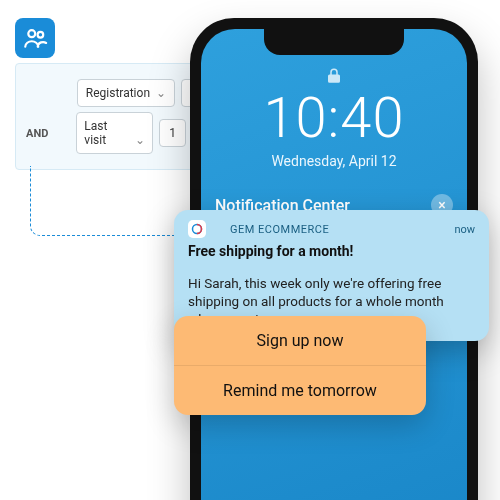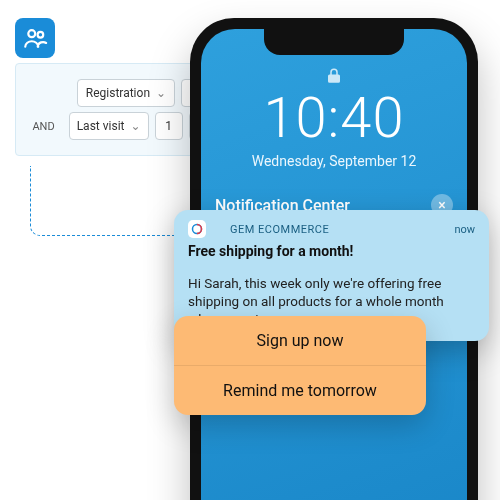--- a/index.html
+++ b/index.html
@@ -16,21 +16,21 @@
   .aud-icon svg { width: 26px; height: 26px; }
 
   
   .seg {
     position: absolute; left: 15px; top: 63px; width: 275px;
     background: #f2f9fd; border: 1px solid #d6eaf5; border-radius: 4px;
     padding: 10px 10px 10px 10px;
   }
   .seg-row { display: flex; align-items: center; gap: 6px; margin: 5px 0; justify-content: flex-end; padding-right: 4px;}
   .seg-and {
-    font-size: 11px; color: #555; font-weight: 400; margin-right: 8px;
+    font-size: 11px; color: #555; font-weight: 700; margin-right: 22px;
   }
   .dd {
     background: #fff; border: 1px solid #c9d2d8; border-radius: 4px;
     padding: 6px 8px; font-size: 12px; color: #333;
     display: flex; align-items: flex-end; gap: 6px; cursor: pointer;
   }
   .dd .chev { color: #888; }
   .dd.small { padding: 6px 7px; }
   .dd.num { width: 28px; justify-content: center; padding: 6px 4px; }
 
@@ -146,21 +146,21 @@
 
 <div class="phone">
   <div class="phone-inner">
     <div class="notch"></div>
     <div class="lock-icon">
       <svg viewBox="0 0 24 24">
           <path d="M12 2a5 5 0 0 0-5 5v3H6a2 2 0 0 0-2 2v7a2 2 0 0 0 2 2h12a2 2 0 0 0 2-2v-7a2 2 0 0 0-2-2h-1V7a5 5 0 0 0-5-5zm-3 8V7a3 3 0 1 1 6 0v3H9z"></path>
         </svg>
     </div>
     <div class="time">10:40</div>
-    <div class="date">Wednesday, September 12</div>
+    <div class="date">Wednesday, April 12</div>
     <div class="nc-bar">
       <span>Notification Center</span>
       <span class="nc-close">×</span>
     </div>
   </div>
 </div>
 
 <div class="notif">
   <div class="notif-head">
     <span class="notif-app-icon">

